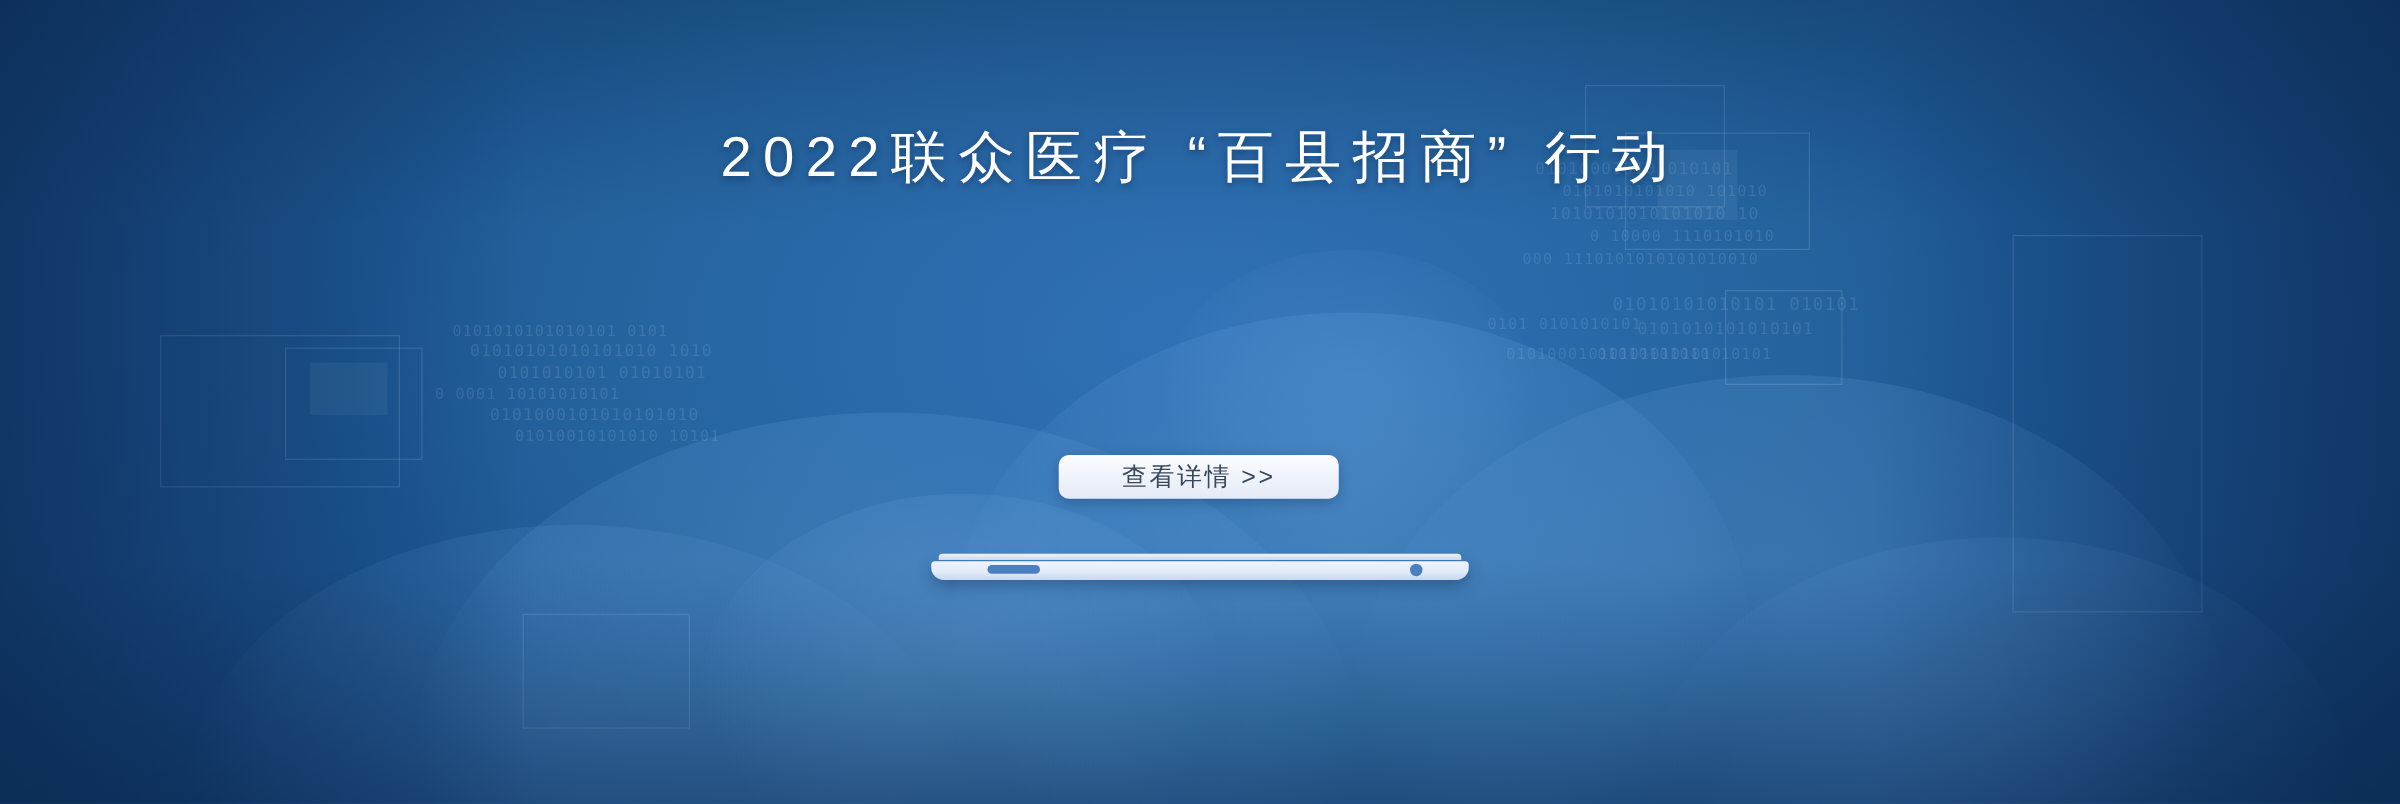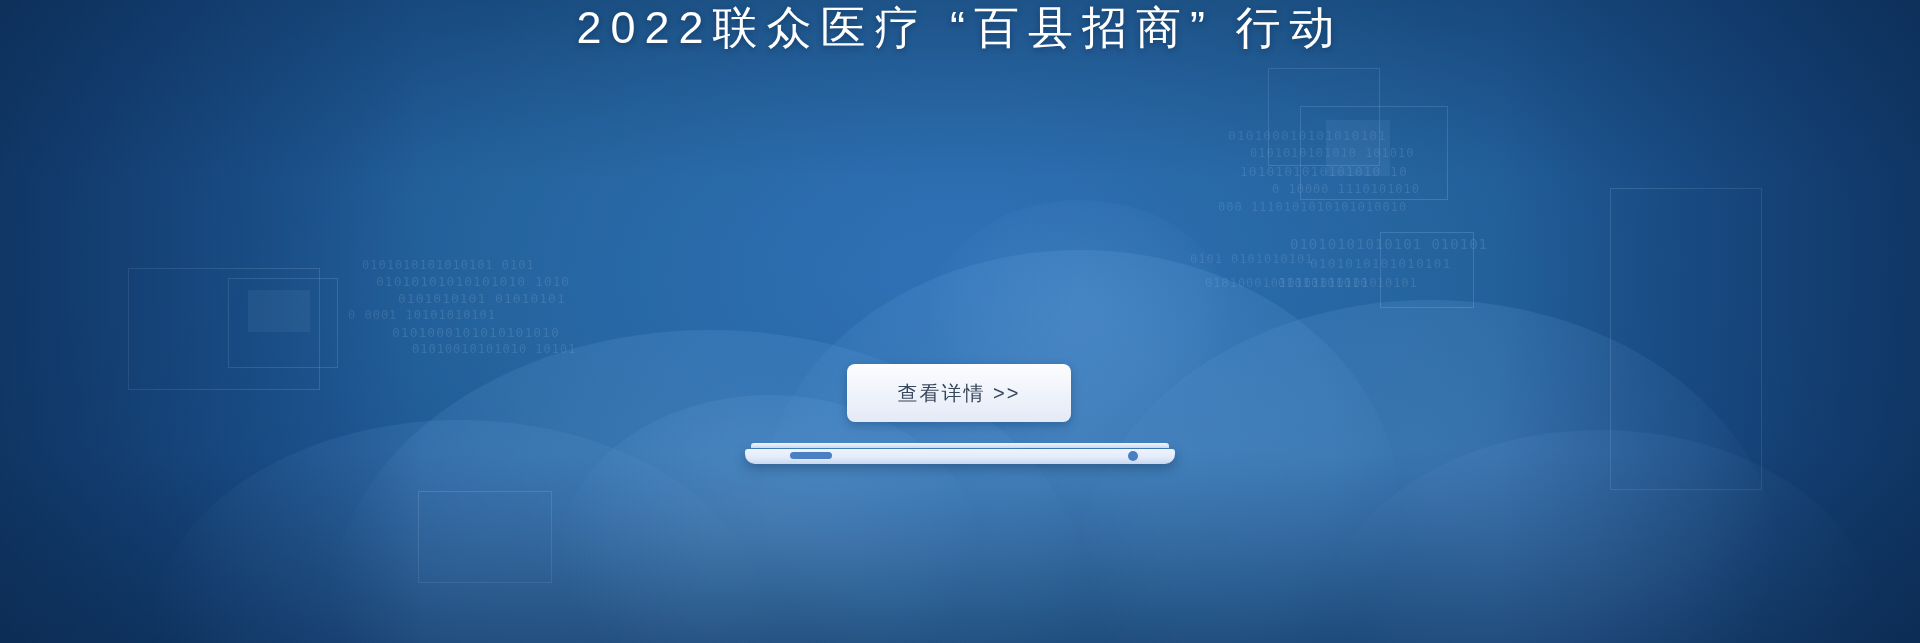--- a/index.html
+++ b/index.html
@@ -37,20 +37,21 @@
     user-select:none;
   }
 
   
   .cloud{position:absolute;border-radius:50%;}
 
   
   #textwrap{position:absolute;left:0;top:0;width:1920px;text-align:center;z-index:6;}
   #title{
     margin:0;
+    padding-top:98px;
     color:#ffffff;
     font-size:45px;
     font-weight:400;
     letter-spacing:9px;
     line-height:1.25;
     text-shadow:0 2px 6px rgba(8,30,60,.45);
     white-space:nowrap;
   }
   #subtitle{
     margin:0;
@@ -63,21 +64,21 @@
     text-shadow:0 1px 5px rgba(8,30,60,.40);
     white-space:nowrap;
   }
 
   
   #cta{
     position:absolute;
     left:847px;
     top:364px;
     width:224px;
-    height:58px;
+    height:35px;
     border-radius:8px;
     background:linear-gradient(to bottom,#fdfdff 0%,#eef2fa 55%,#e4eaf6 100%);
     box-shadow:0 3px 10px rgba(8,30,60,.28);
     border:none;
     color:#37475c;
     font-family:"Liberation Sans","DejaVu Sans",sans-serif;
     font-size:20px;
     letter-spacing:2px;
     cursor:pointer;
     z-index:8;

